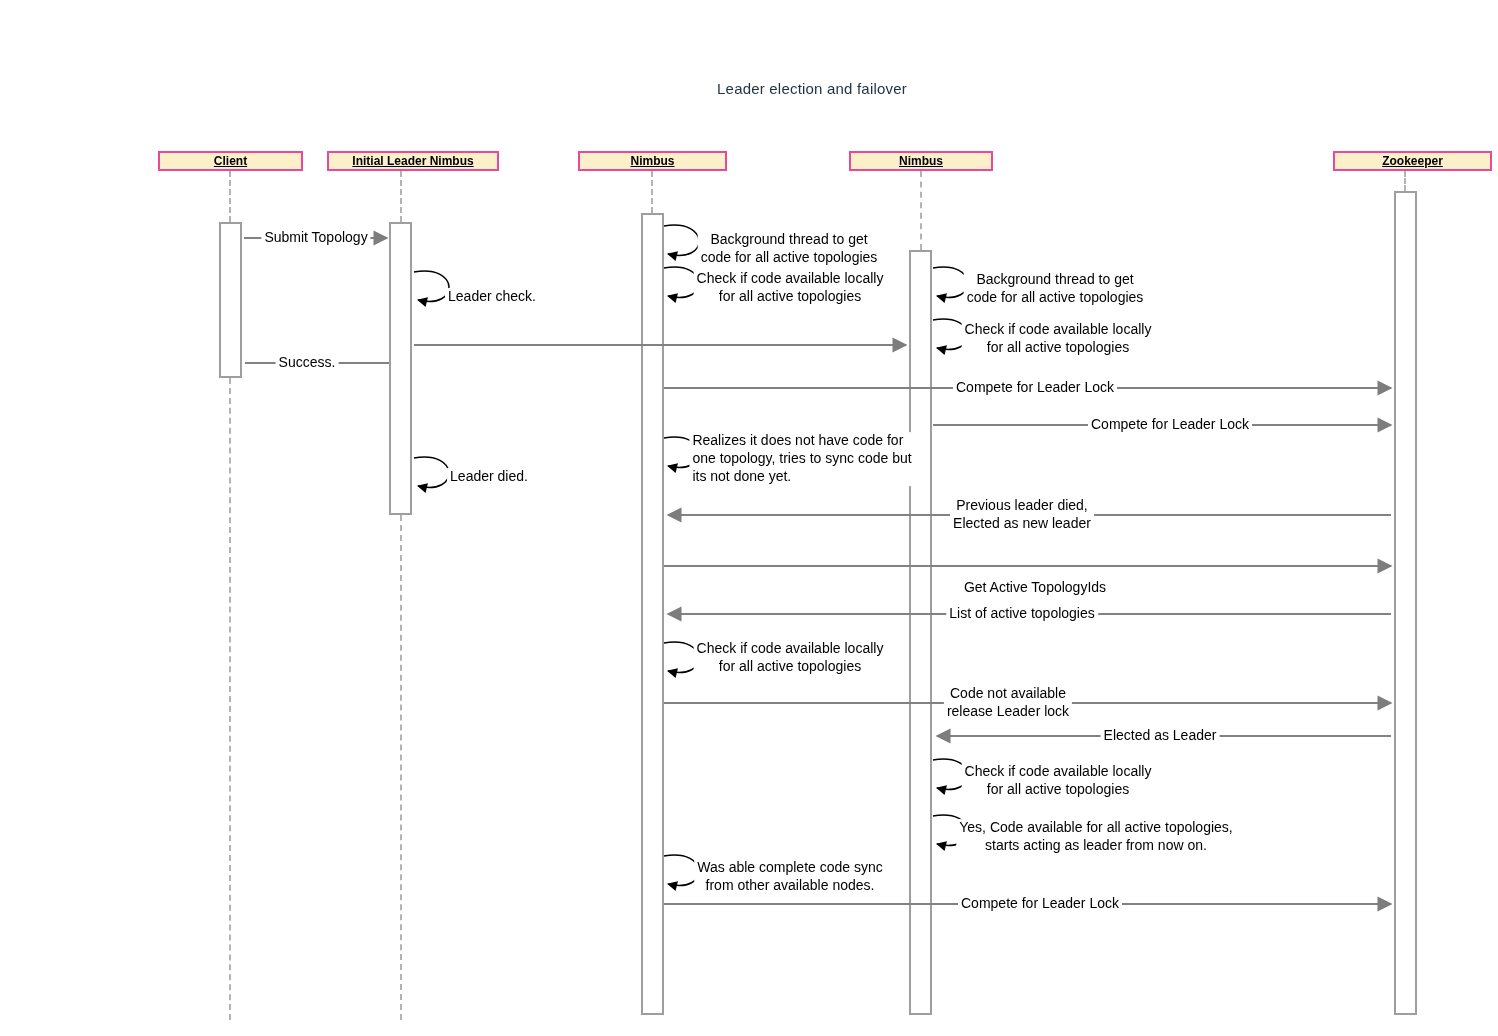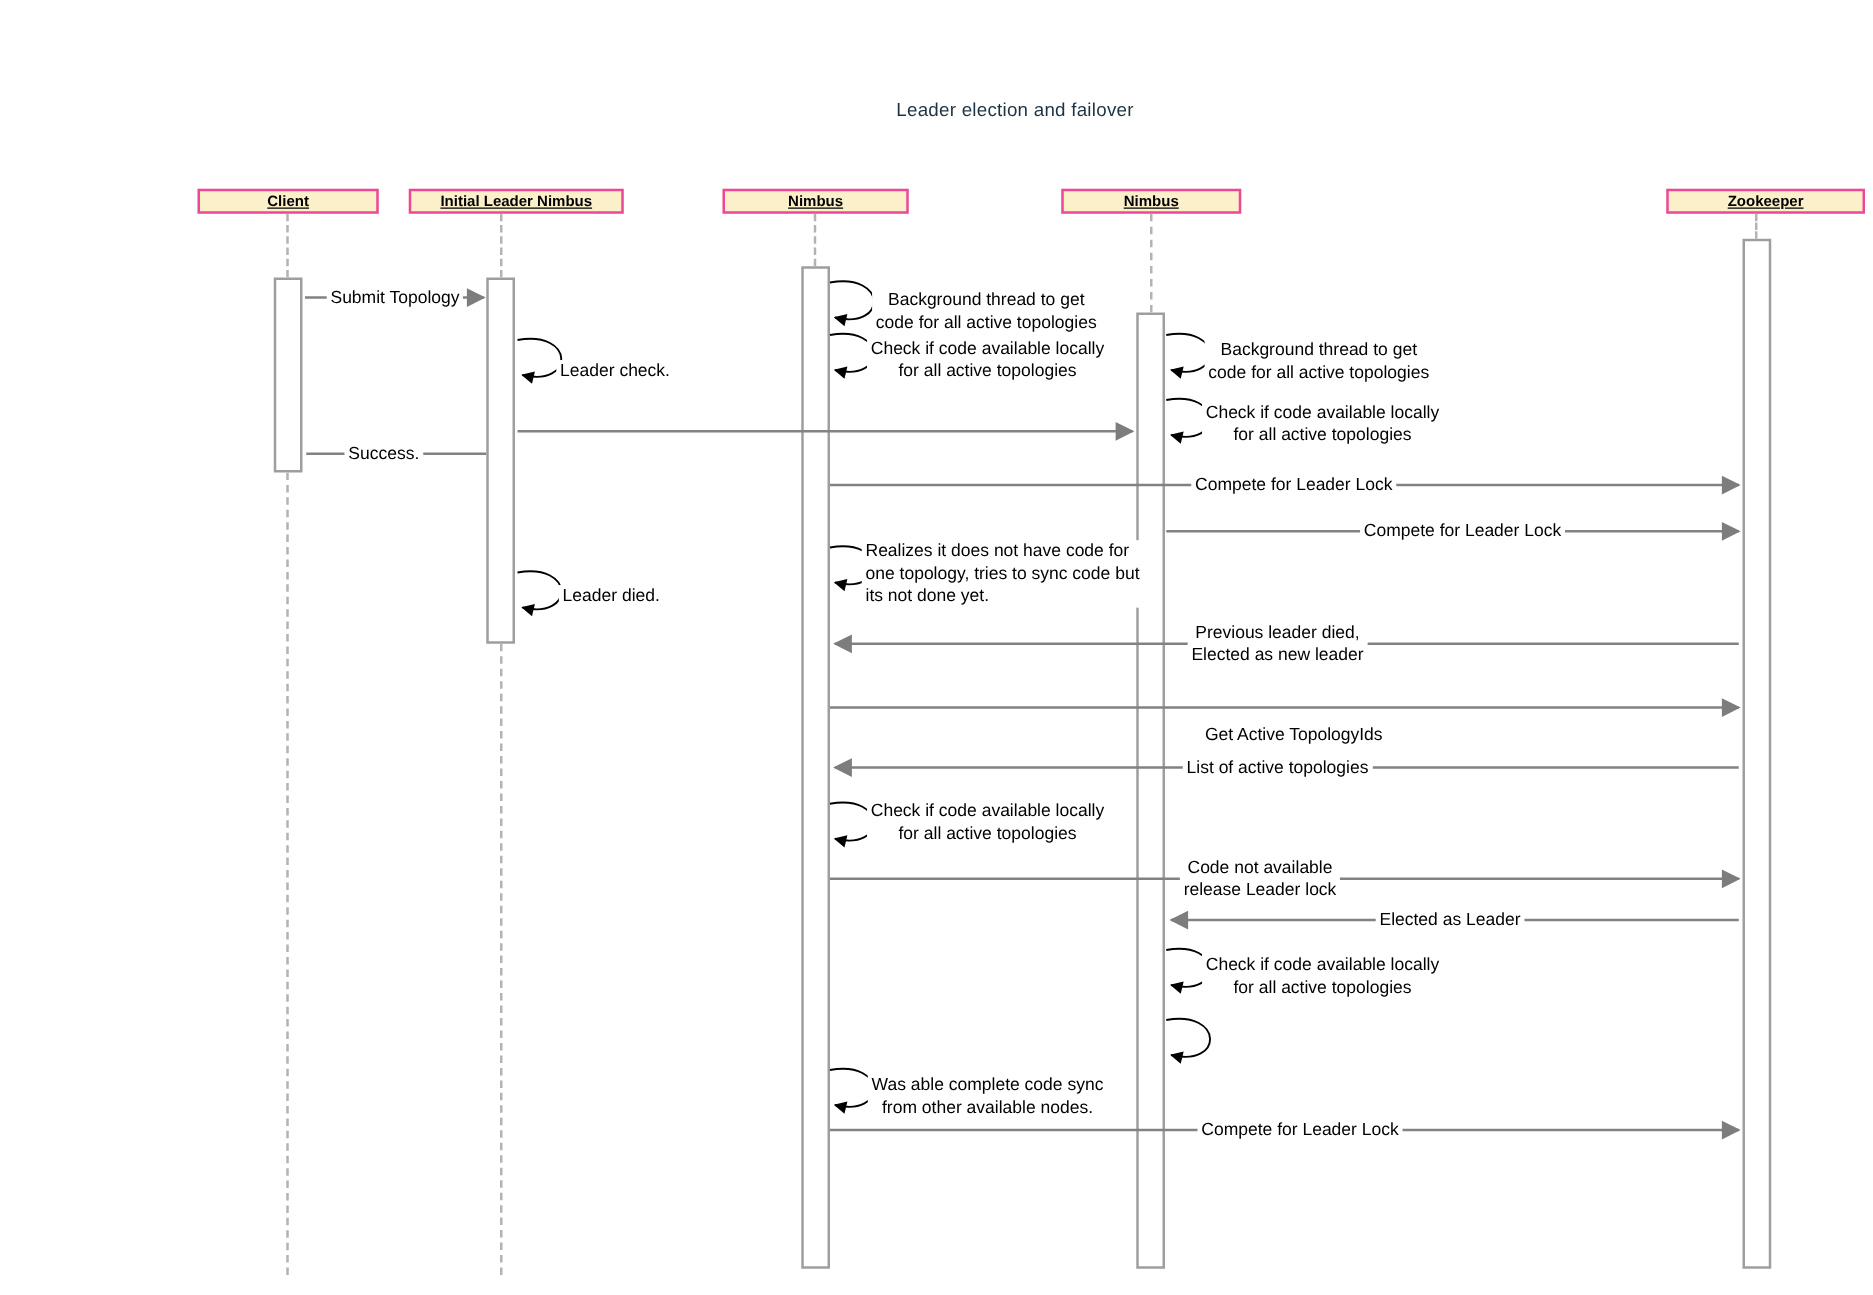--- a/index.html
+++ b/index.html
@@ -115,17 +115,19 @@
 Elected as new leader</div>
   <div class="msg" style="left:1035px;top:566px;margin-top:22px;">Get Active TopologyIds</div>
   <div class="msg" style="left:1022px;top:614px;">List of active topologies</div>
   <div class="msg" style="left:790px;top:658px;">Check if code available locally
 for all active topologies</div>
   <div class="msg" style="left:1008px;top:703px;">Code not available
 release Leader lock</div>
   <div class="msg" style="left:1160px;top:736px;">Elected as Leader</div>
   <div class="msg" style="left:1058px;top:781px;">Check if code available locally
 for all active topologies</div>
+  <div class="msg" style="left:1096px;top:837px;">Yes, Code available for all active topologies,
+starts acting as leader from now on.</div>
   <div class="msg" style="left:790px;top:877px;">Was able complete code sync
 from other available nodes.</div>
   <div class="msg" style="left:1040px;top:904px;">Compete for Leader Lock</div>
 
 </div>
 
 </body></html>

